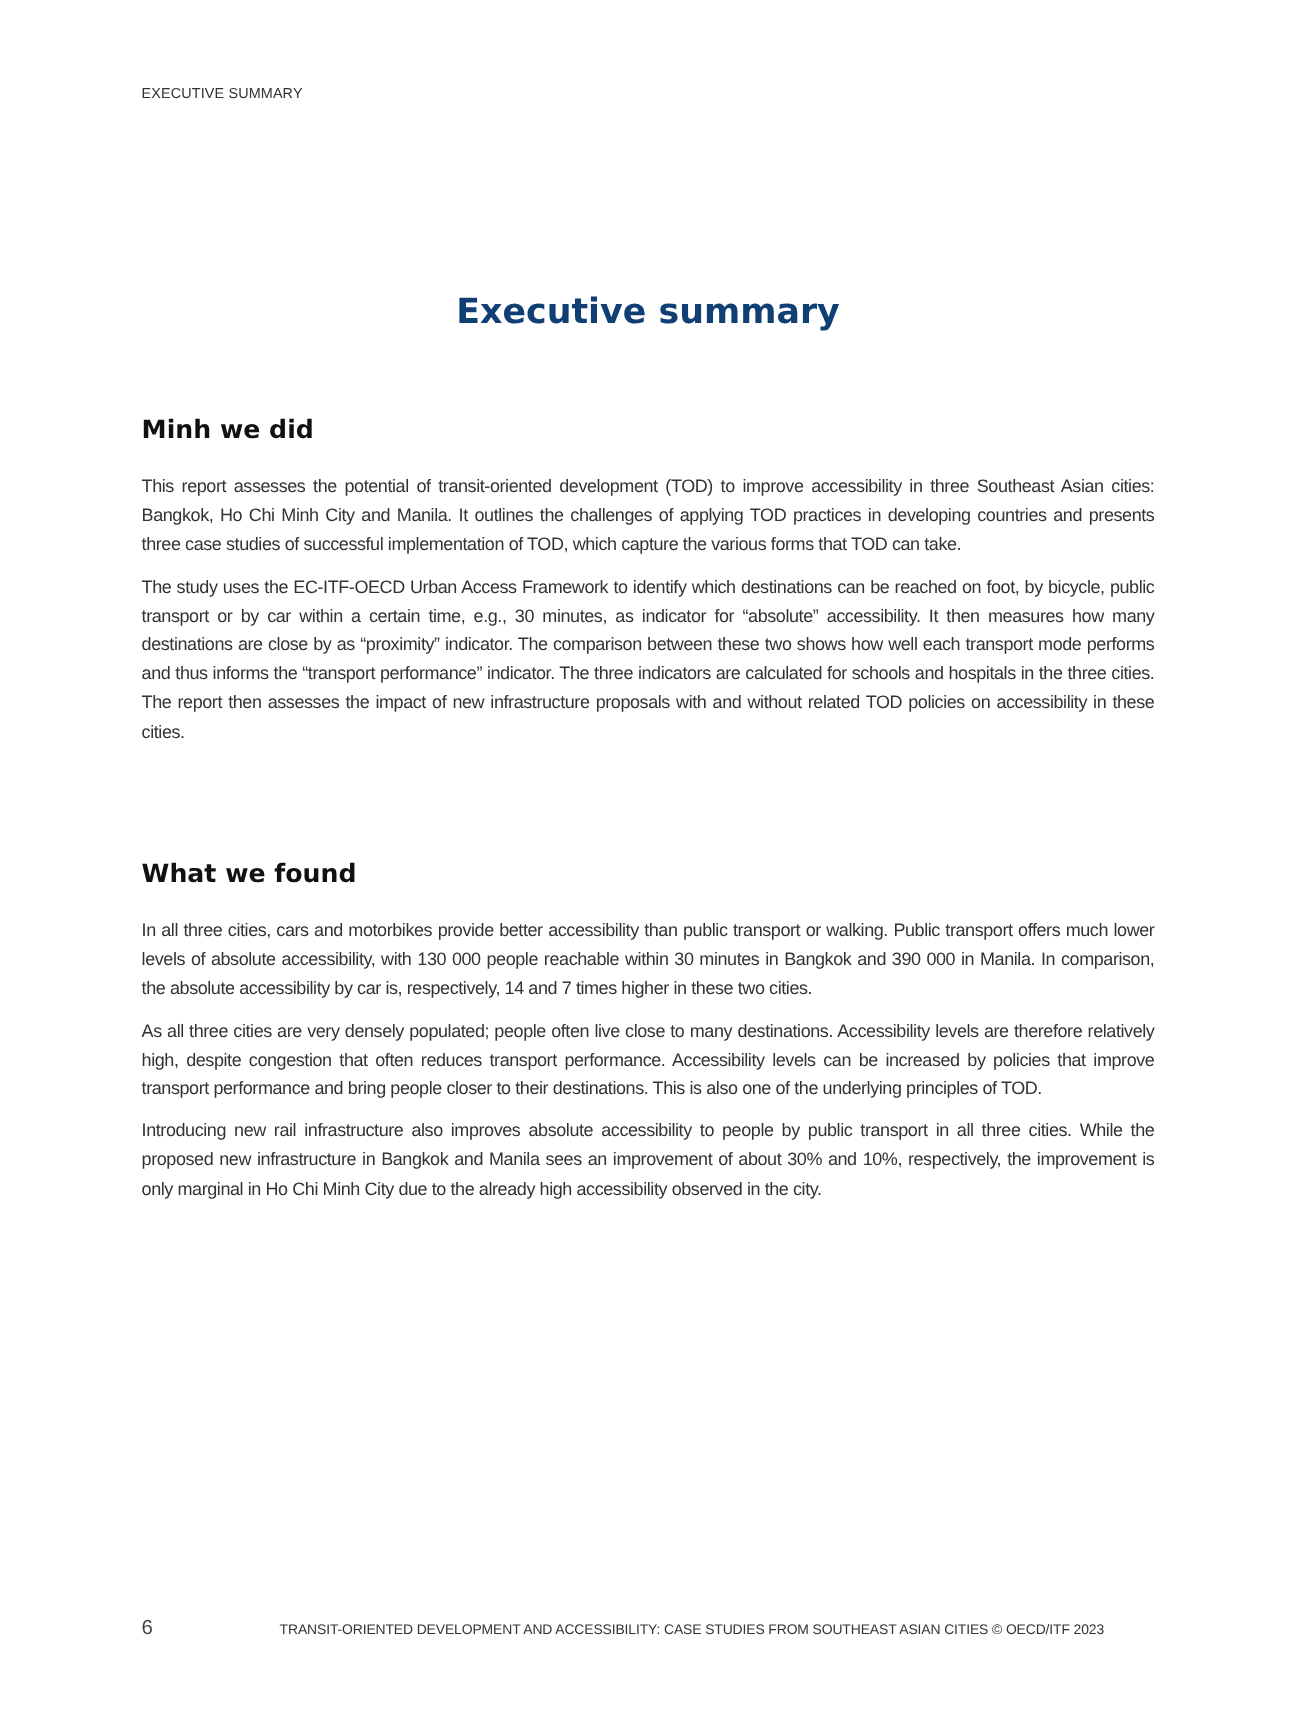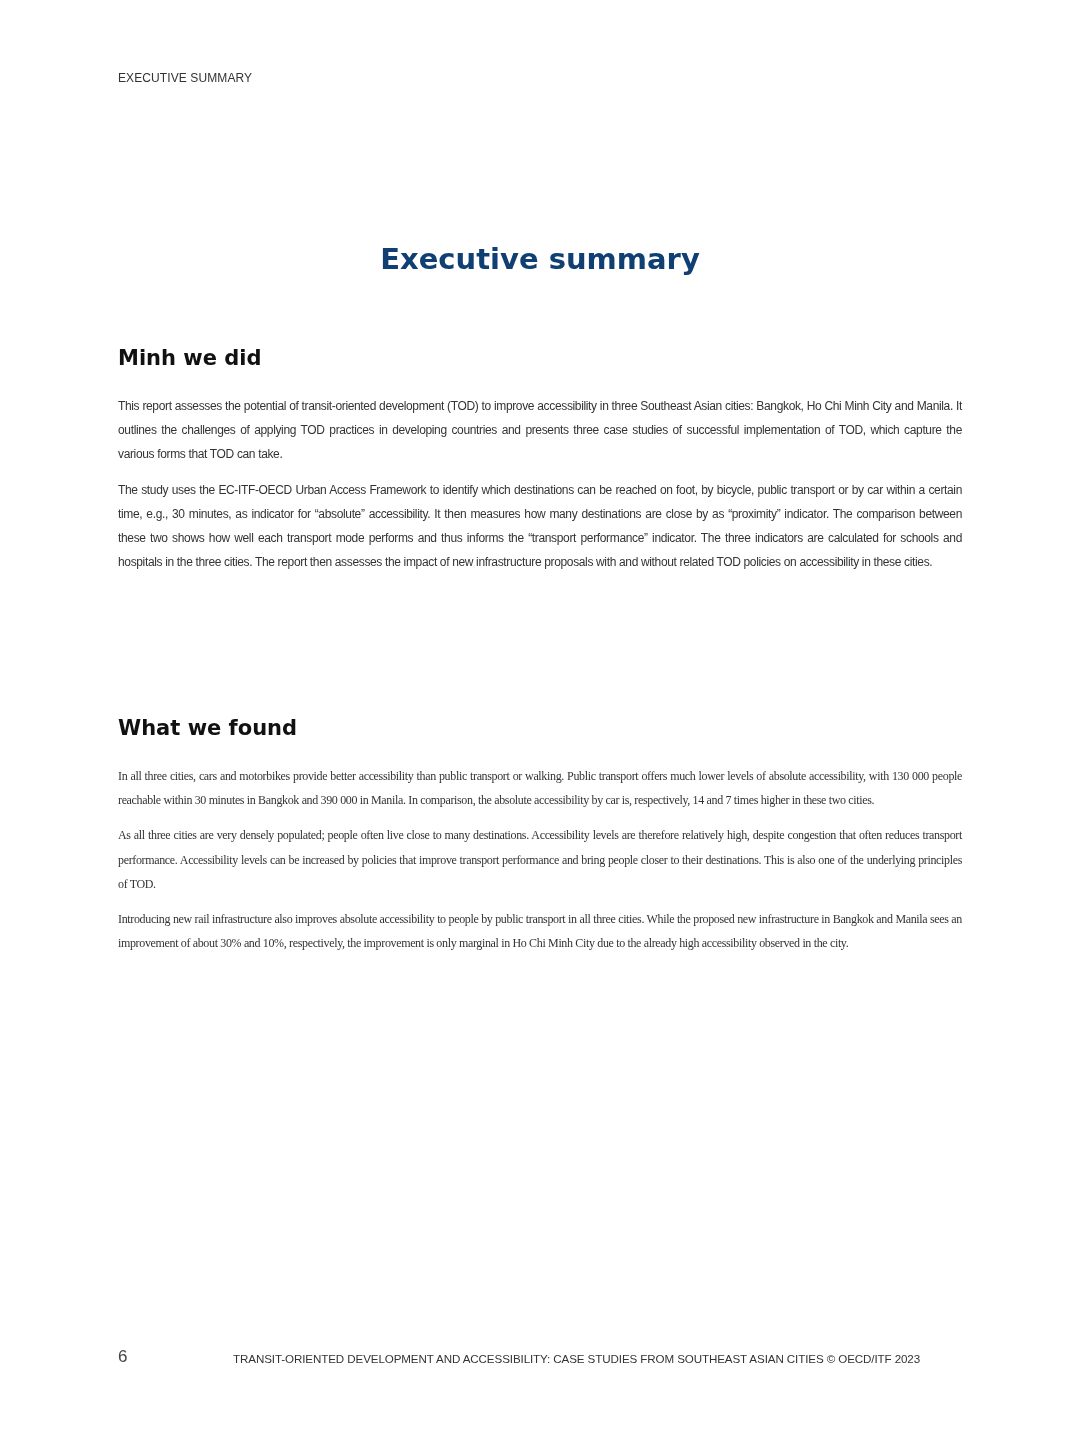--- a/index.html
+++ b/index.html
@@ -16,21 +16,21 @@
     color: #0f3f73; margin: 0;
   }
   .section-heading {
     position: absolute; left: 118px;
     font-family: "DejaVu Sans", sans-serif; font-weight: bold; font-size: 21px;
     color: #111; margin: 0;
   }
   .body-block {
     position: absolute; left: 118px; width: 844px;
     font-family: "Liberation Sans Narrow", "Liberation Sans", sans-serif;
-    font-size: 12px; line-height: 24.2px; color: #333;
+    font-size: 15px; line-height: 24.2px; color: #333;
     text-align: justify;
   }
   .body-block p { margin: 0 0 11px 0; letter-spacing: -0.35px; word-spacing: 0px; }
   .footer-page {
     position: absolute; left: 118px; top: 1347px;
     font-family: "Liberation Sans", sans-serif; font-size: 17px; color: #444;
   }
   .footer-text {
     position: absolute; left: 233px; top: 1352px;
     font-family: "Liberation Sans", sans-serif; font-size: 11.6px; color: #333;
@@ -45,21 +45,21 @@
 
   <h1 class="title">Executive summary</h1>
 
   <h2 class="section-heading" style="top:346px;">Minh we did</h2>
   <div class="body-block" style="top:394px;">
     <p>This report assesses the potential of transit-oriented development (TOD) to improve accessibility in three Southeast Asian cities: Bangkok, Ho Chi Minh City and Manila. It outlines the challenges of applying TOD practices in developing countries and presents three case studies of successful implementation of TOD, which capture the various forms that TOD can take.</p>
     <p>The study uses the EC-ITF-OECD Urban Access Framework to identify which destinations can be reached on foot, by bicycle, public transport or by car within a certain time, e.g., 30 minutes, as indicator for “absolute” accessibility. It then measures how many destinations are close by as “proximity” indicator. The comparison between these two shows how well each transport mode performs and thus informs the “transport performance” indicator. The three indicators are calculated for schools and hospitals in the three cities. The report then assesses the impact of new infrastructure proposals with and without related TOD policies on accessibility in these cities.</p>
   </div>
 
   <h2 class="section-heading" style="top:716px;">What we found</h2>
-  <div class="body-block" style="top:764px;font-family:Liberation Serif, serif;">
+  <div class="body-block" style="top:764px;">
     <p>In all three cities, cars and motorbikes provide better accessibility than public transport or walking. Public transport offers much lower levels of absolute accessibility, with 130 000 people reachable within 30 minutes in Bangkok and 390 000 in Manila. In comparison, the absolute accessibility by car is, respectively, 14 and 7 times higher in these two cities.</p>
     <p>As all three cities are very densely populated; people often live close to many destinations. Accessibility levels are therefore relatively high, despite congestion that often reduces transport performance. Accessibility levels can be increased by policies that improve transport performance and bring people closer to their destinations. This is also one of the underlying principles of TOD.</p>
     <p>Introducing new rail infrastructure also improves absolute accessibility to people by public transport in all three cities. While the proposed new infrastructure in Bangkok and Manila sees an improvement of about 30% and 10%, respectively, the improvement is only marginal in Ho Chi Minh City due to the already high accessibility observed in the city.</p>
   </div>
 
   <div class="footer-page">6</div>
   <div class="footer-text">TRANSIT-ORIENTED DEVELOPMENT AND ACCESSIBILITY: CASE STUDIES FROM SOUTHEAST ASIAN CITIES © OECD/ITF 2023</div>
 </div>
 
 </body></html>

